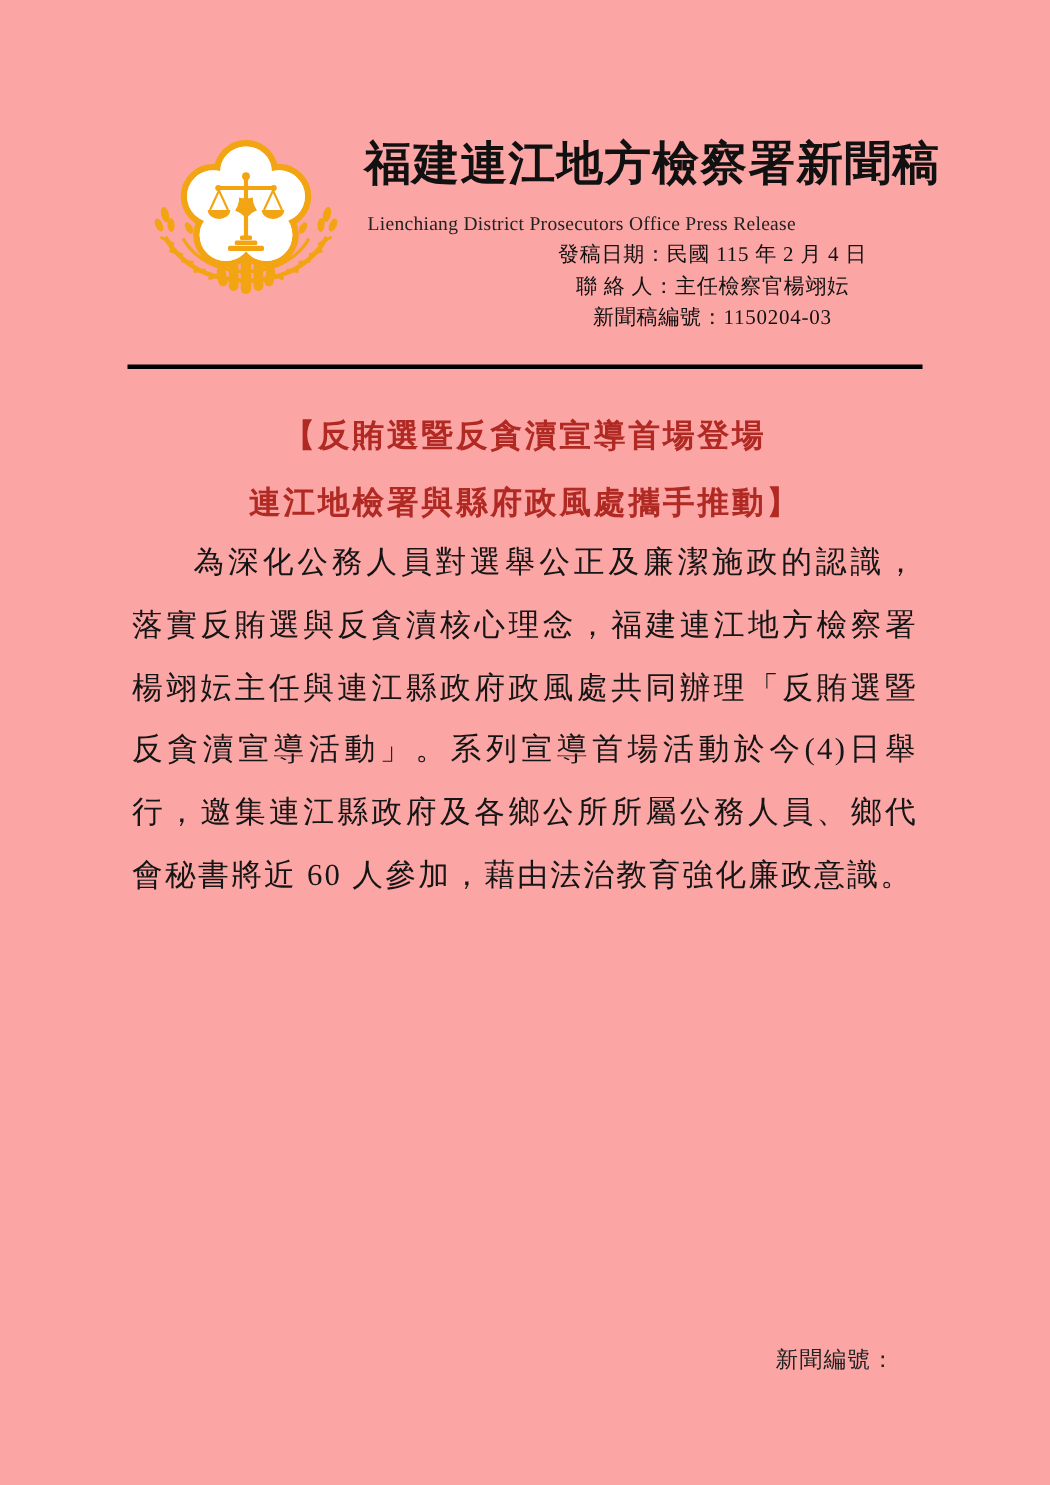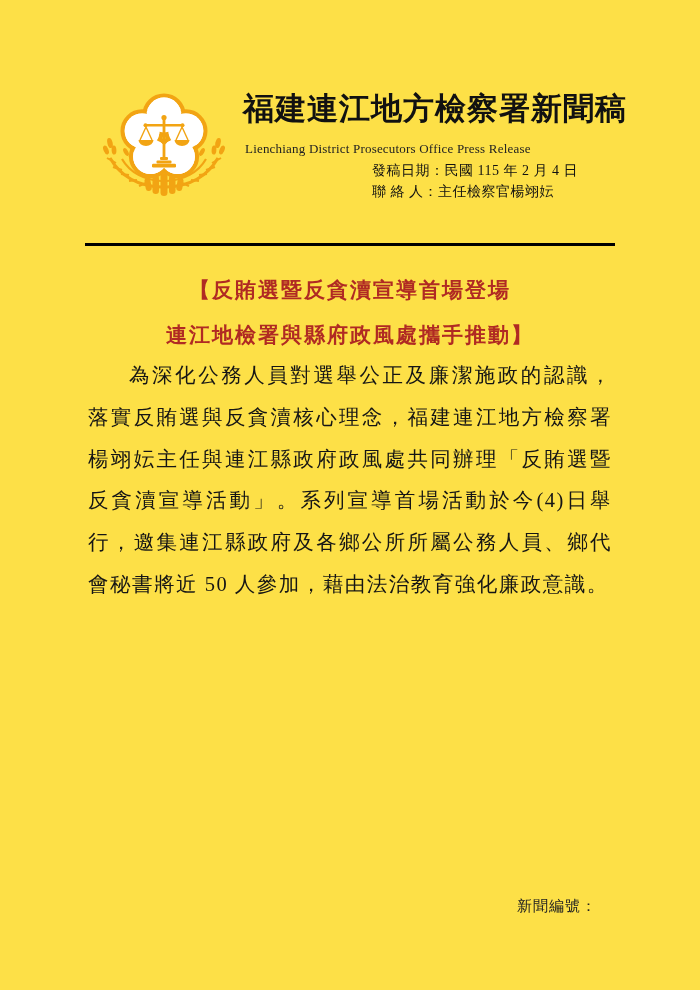--- a/index.html
+++ b/index.html
@@ -1,17 +1,17 @@
 <!DOCTYPE html>
 <html><head>
 <meta charset="utf-8">
 <style>
   html,body { margin:0; padding:0; background:#ffffff; }
   .page {
-    position:relative; width:700px; height:990px; background:#fde047;
+    position:relative; width:700px; height:990px; background:#fca5a5;
     font-family:"Liberation Serif","DejaVu Serif",serif; color:#1a1a1a;
     overflow:hidden; margin:0 auto;
   }
   
   .logo { position:absolute; left:98px; top:86px; width:132px; height:148px; }
   .logo svg { width:100%; height:100%; display:block; }
   .gold-stroke { stroke:#F2A413; fill:none; }
   .gold-fill   { fill:#F2A413; stroke:none; }
   .white-fill  { fill:#ffffff; stroke:none; }
 
@@ -19,21 +19,21 @@
     position:absolute; left:243px; top:88px; width:400px;
     font-size:31px; font-weight:700; letter-spacing:1px; white-space:nowrap;
     color:#111;
   }
   .hdr-sub {
     position:absolute; left:245px; top:141px; width:370px;
     font-size:13px; letter-spacing:0.2px; white-space:nowrap; color:#222;
   }
   .meta {
     position:absolute; left:372px; top:161px;
-    font-size:14px; line-height:20.8px; letter-spacing:0.5px; color:#111;
+    font-size:14px; line-height:20.8px; letter-spacing:0.5px; color:#111;text-align:center;
   }
   .meta div { white-space:nowrap; }
   .rule { position:absolute; left:85px; top:243px; width:530px; height:3px; background:#000; }
 
   
   .headline {
     position:absolute; left:0; top:268px; width:100%;
     text-align:center; color:#B02A23;
     font-size:21px; line-height:45px; letter-spacing:2px; font-weight:600;
   }
@@ -126,28 +126,29 @@
       </g>
     </svg>
   </div>
 
   <div class="hdr-title">福建連江地方檢察署新聞稿</div>
   <div class="hdr-sub">Lienchiang District Prosecutors Office Press Release</div>
 
   <div class="meta">
     <div>發稿日期：民國 115 年 2 月 4 日</div>
     <div>聯 絡 人：主任檢察官楊翊妘</div>
+    <div>新聞稿編號：1150204-03</div>
   </div>
 
   <div class="rule"></div>
 
   <div class="headline">
     <div>【反賄選暨反貪瀆宣導首場登場</div>
     <div>連江地檢署與縣府政風處攜手推動】</div>
   </div>
 
   <div class="body-text">
-    <p>為深化公務人員對選舉公正及廉潔施政的認識，落實反賄選與反貪瀆核心理念，福建連江地方檢察署楊翊妘主任與連江縣政府政風處共同辦理「反賄選暨反貪瀆宣導活動」。系列宣導首場活動於今(4)日舉行，邀集連江縣政府及各鄉公所所屬公務人員、鄉代會秘書將近 50 人參加，藉由法治教育強化廉政意識。</p>
+    <p>為深化公務人員對選舉公正及廉潔施政的認識，落實反賄選與反貪瀆核心理念，福建連江地方檢察署楊翊妘主任與連江縣政府政風處共同辦理「反賄選暨反貪瀆宣導活動」。系列宣導首場活動於今(4)日舉行，邀集連江縣政府及各鄉公所所屬公務人員、鄉代會秘書將近 60 人參加，藉由法治教育強化廉政意識。</p>
   </div>
 
   <div class="footer-note">新聞編號：</div>
 
 </div>
 
 </body></html>

